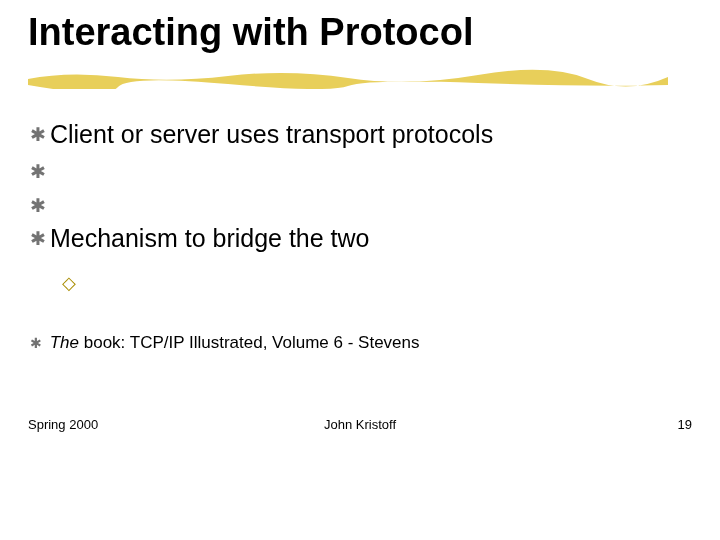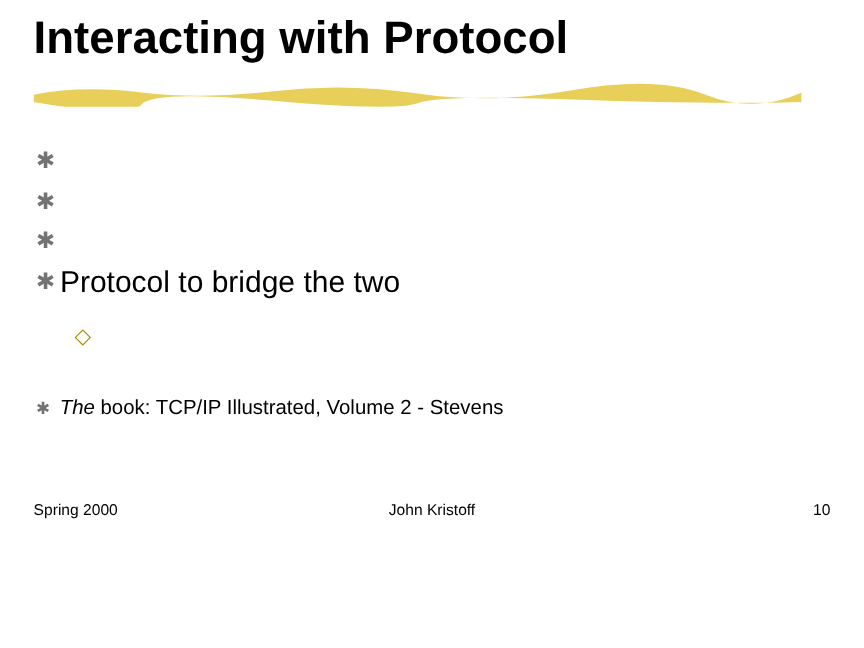--- a/index.html
+++ b/index.html
@@ -109,42 +109,43 @@
 
   <div class="underline">
     <svg width="640" height="22" viewBox="0 0 640 22">
       <path d="M0 12 Q 40 4, 90 10 T 200 9 T 320 11 T 450 8 T 560 12 T 640 10 L 640 18 Q 560 20, 450 16 T 320 19 T 200 17 T 90 20 T 0 18 Z" fill="#e8cf5a" stroke="none"></path>
     </svg>
   </div>
 
   <div class="bullets-wrap">
     <div class="bullet-l1">
       <span class="z">✱</span>
+      <span>Client or server uses transport protocols</span>
     </div>
     <div class="bullet-l1">
       <span class="z">✱</span>
     </div>
     <div class="bullet-l1">
       <span class="z">✱</span>
     </div>
     <div class="bullet-l1">
       <span class="z">✱</span>
-      <span>Protocol to bridge the two</span>
+      <span>Mechanism to bridge the two</span>
     </div>
     <div class="bullet-l2">
       <span class="y">◇</span>
     </div>
 
     <div class="book-line">
       <span class="z">✱</span>
       <span>
-        <span class="the">The</span><span> book: TCP/IP Illustrated, Volume 2 - Stevens</span>
+        <span class="the">The</span><span> book: TCP/IP Illustrated, Volume 6 - Stevens</span>
       </span>
     </div>
   </div>
 
   <div class="footer">
     <span>Spring 2000</span>
     <span class="center">John Kristoff</span>
-    <span class="right">10</span>
+    <span class="right">19</span>
   </div>
 
 </div>
 
 </body></html>

